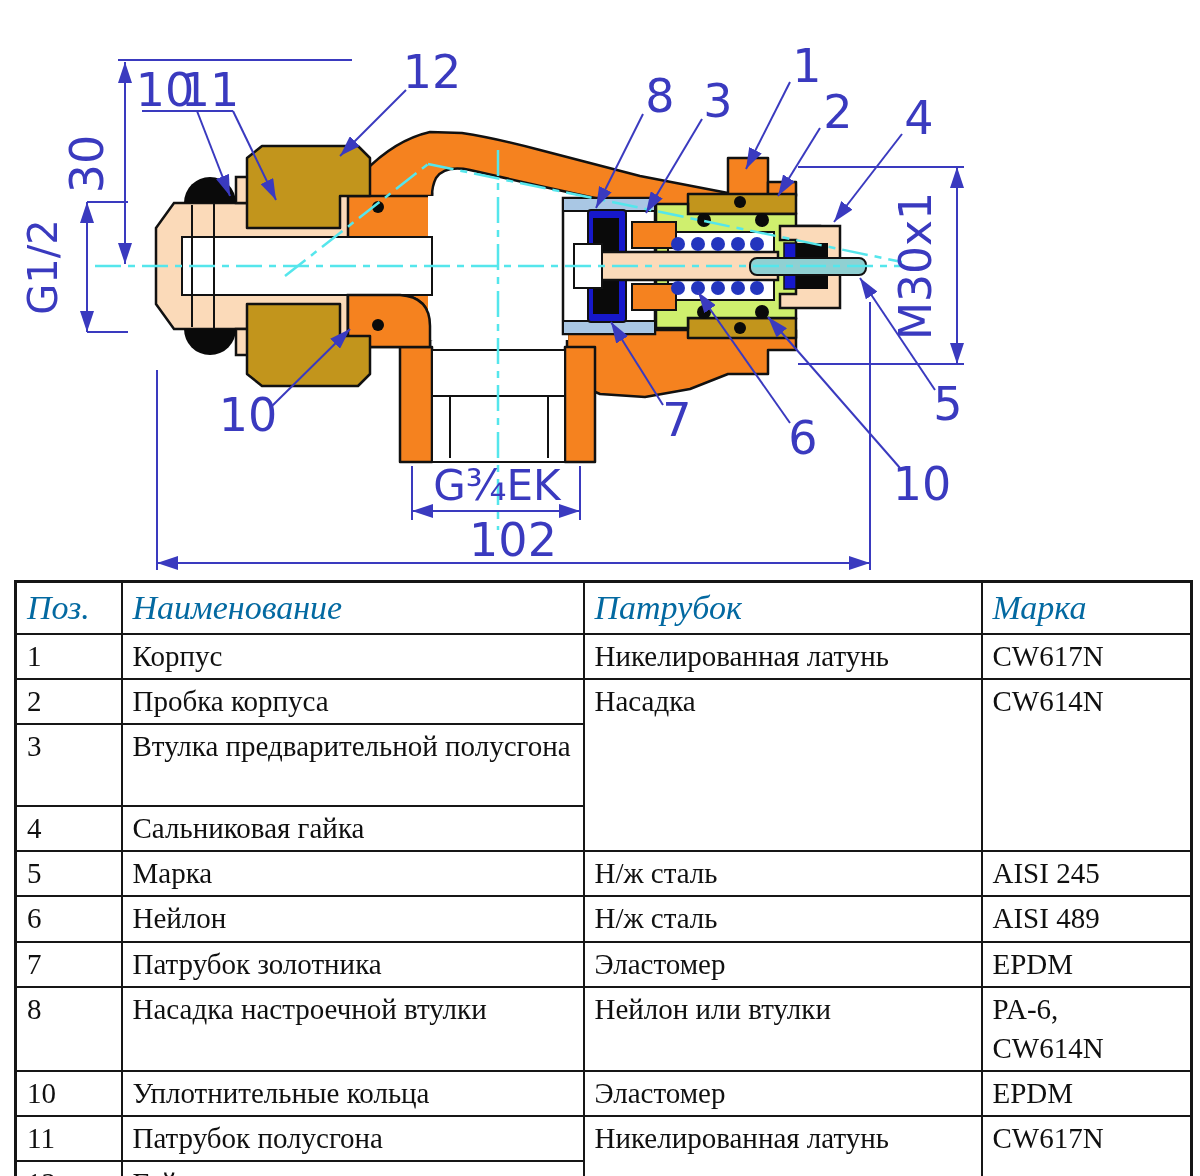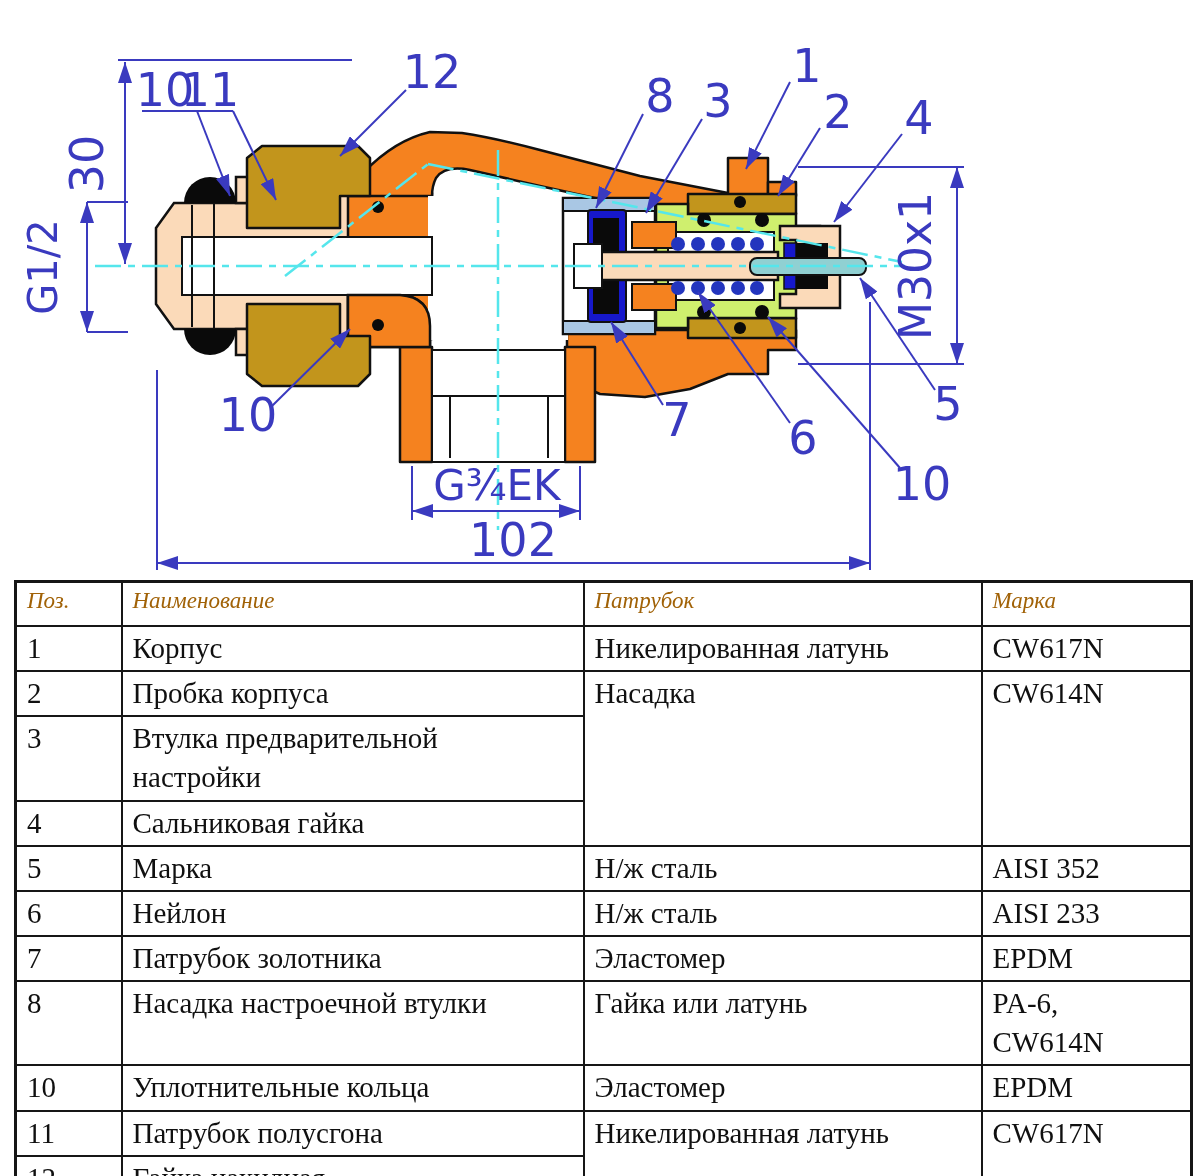--- a/index.html
+++ b/index.html
@@ -8,21 +8,21 @@
   .drawing{position:absolute;left:0;top:0;width:1200px;height:578px;}
   .drawing svg{display:block;}
   svg text.callout{font-family:"DejaVu Sans",sans-serif;font-size:46px;}
   svg text.dim{font-family:"DejaVu Sans",sans-serif;}
   .parts-table{position:absolute;left:14px;top:580px;border-collapse:collapse;
                table-layout:fixed;width:1176px;font-family:"Liberation Serif",serif;}
   .parts-table td,.parts-table th{border:2px solid #161616;vertical-align:top;
                padding:2px 10px;font-size:29px;color:#101010;text-align:left;
                font-weight:normal;line-height:1.35;overflow:hidden;}
   .parts-table{border:3px solid #161616;}
-  .parts-table th{font-style:italic;color:#a16207;font-size:23px;height:38px;}
+  .parts-table th{font-style:italic;color:#0369a1;font-size:34px;height:38px;}
   tr.h40{height:40px;} tr.h44{height:44px;} tr.h82{height:82px;} tr.h81{height:81px;}
 </style>
 </head>
 <body>
 
 <div class="page">
 
   <div class="drawing">
     <svg width="1200" height="578" viewBox="0 0 1200 578" xmlns="http://www.w3.org/2000/svg">
       <defs>
@@ -214,48 +214,48 @@
       <td>CW617N</td>
     </tr>
     <tr class="h40">
       <td>2</td>
       <td>Пробка корпуса</td>
       <td rowspan="3">Насадка</td>
       <td rowspan="3">CW614N</td>
     </tr>
     <tr class="h82">
       <td>3</td>
-      <td>Втулка предварительной настройки</td>
+      <td>Втулка предварительной полусгона</td>
     </tr>
     <tr class="h40">
       <td>4</td>
       <td>Сальниковая гайка</td>
     </tr>
     <tr class="h40">
       <td>5</td>
       <td>Марка</td>
       <td>Н/ж сталь</td>
-      <td>AISI 352</td>
+      <td>AISI 245</td>
     </tr>
     <tr class="h40">
       <td>6</td>
       <td>Нейлон</td>
       <td>Н/ж сталь</td>
-      <td>AISI 233</td>
+      <td>AISI 489</td>
     </tr>
     <tr class="h40">
       <td>7</td>
       <td>Патрубок золотника</td>
       <td>Эластомер</td>
       <td>EPDM</td>
     </tr>
     <tr class="h81">
       <td>8</td>
       <td>Насадка настроечной втулки</td>
-      <td>Гайка или латунь</td>
+      <td>Нейлон или втулки</td>
       <td>
         <div>PA-6,</div>
         <div>CW614N</div>
       </td>
     </tr>
     <tr class="h40">
       <td>10</td>
       <td>Уплотнительные кольца</td>
       <td>Эластомер</td>
       <td>EPDM</td>

